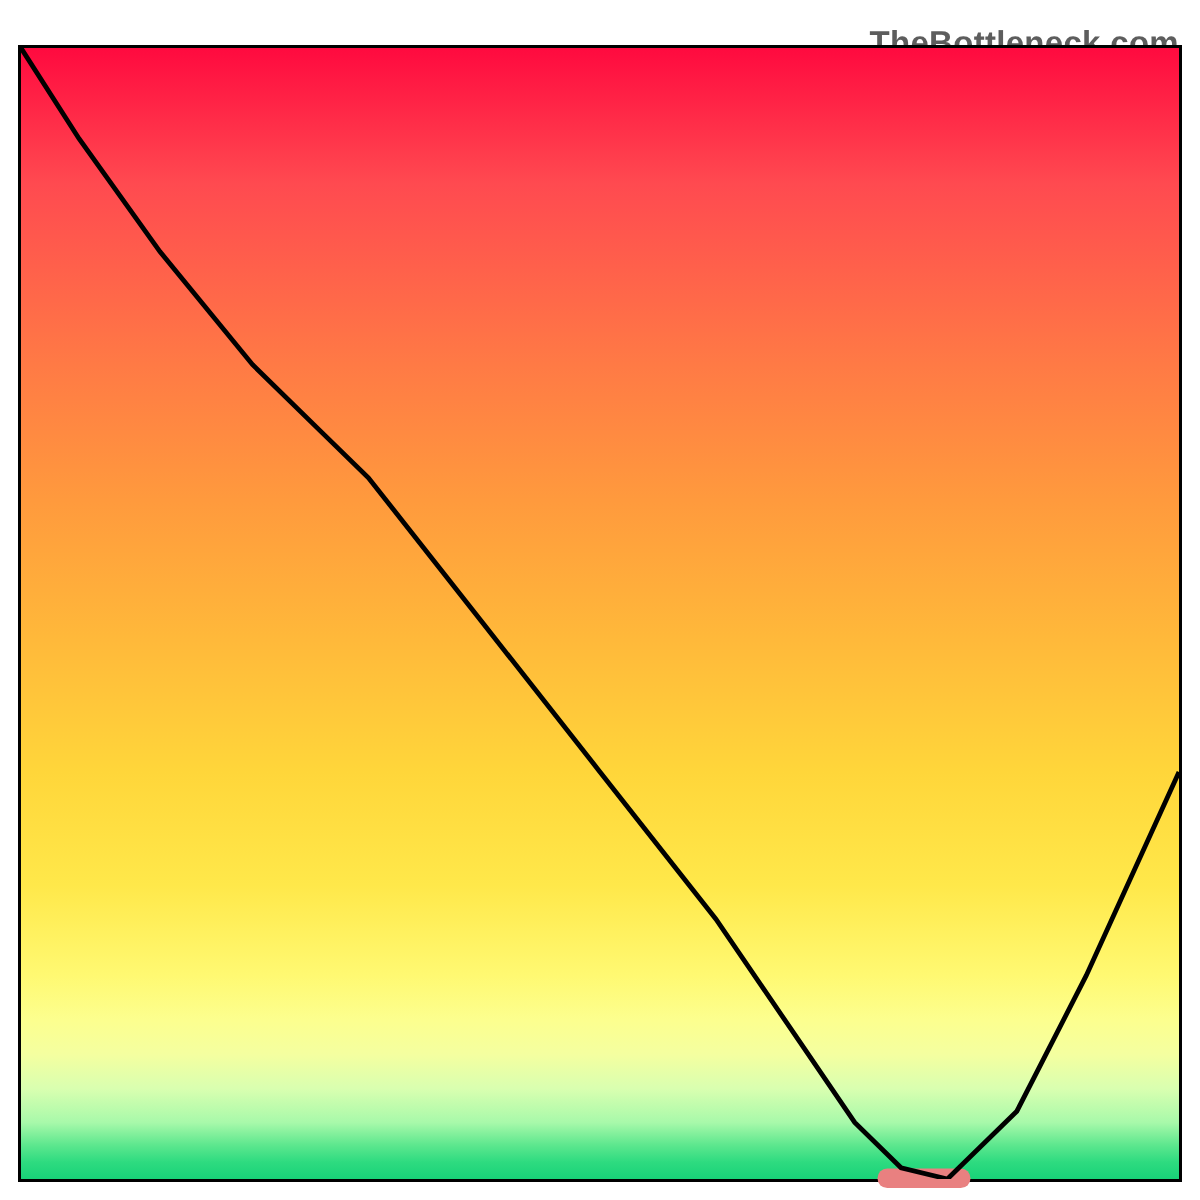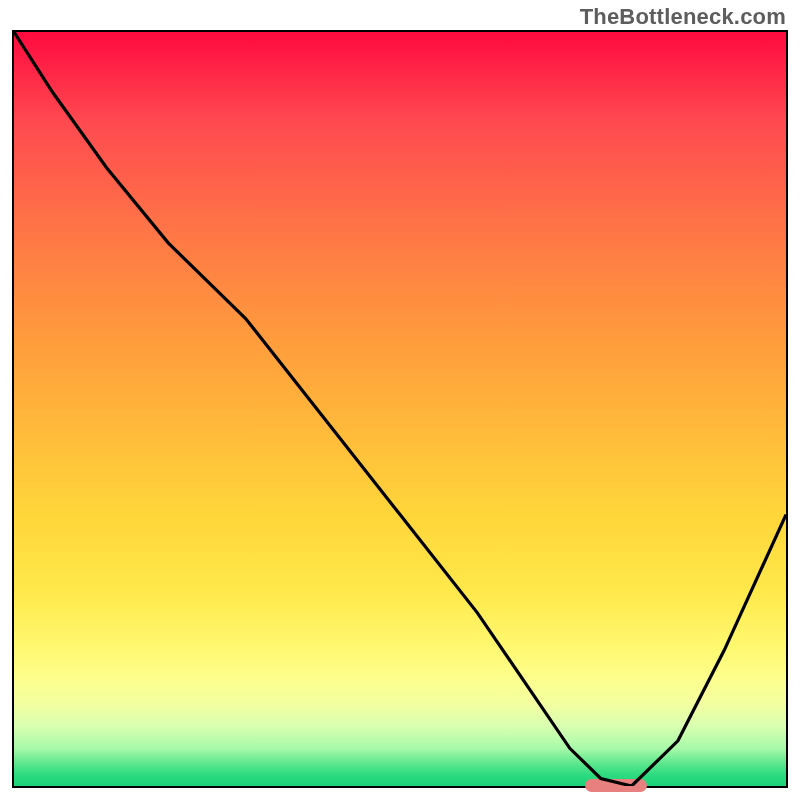--- a/index.html
+++ b/index.html
@@ -49,21 +49,21 @@
     height: 100%;
   }
   .marker {
     position: absolute;
     height: 13px;
     border-radius: 7px;
     background: #e98080;
   }
   .watermark {
     position: absolute;
-    top: 4px;
+    top: 16px;
     right: 14px;
     font-size: 22px;
     font-weight: 600;
     color: #5d5d5d;
     letter-spacing: 0.2px;
   }
 </style>
 </head>
 <body>
 

